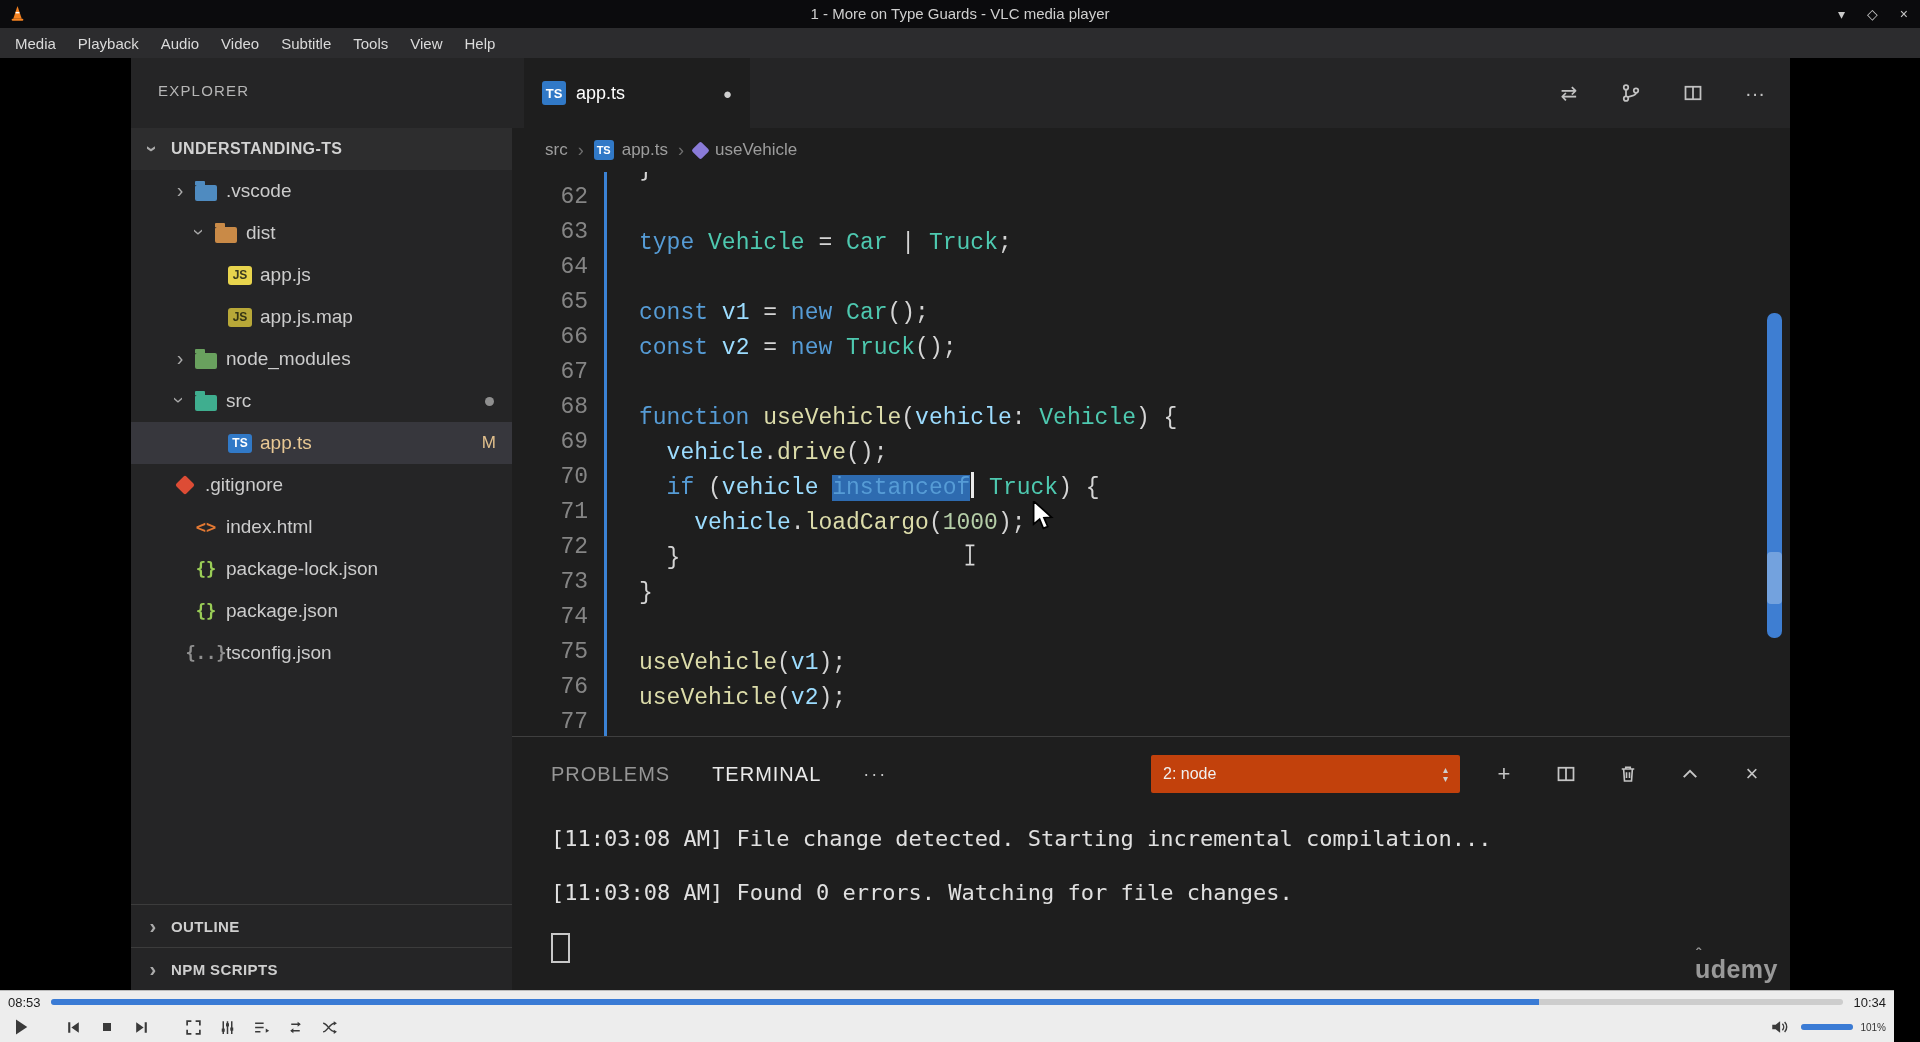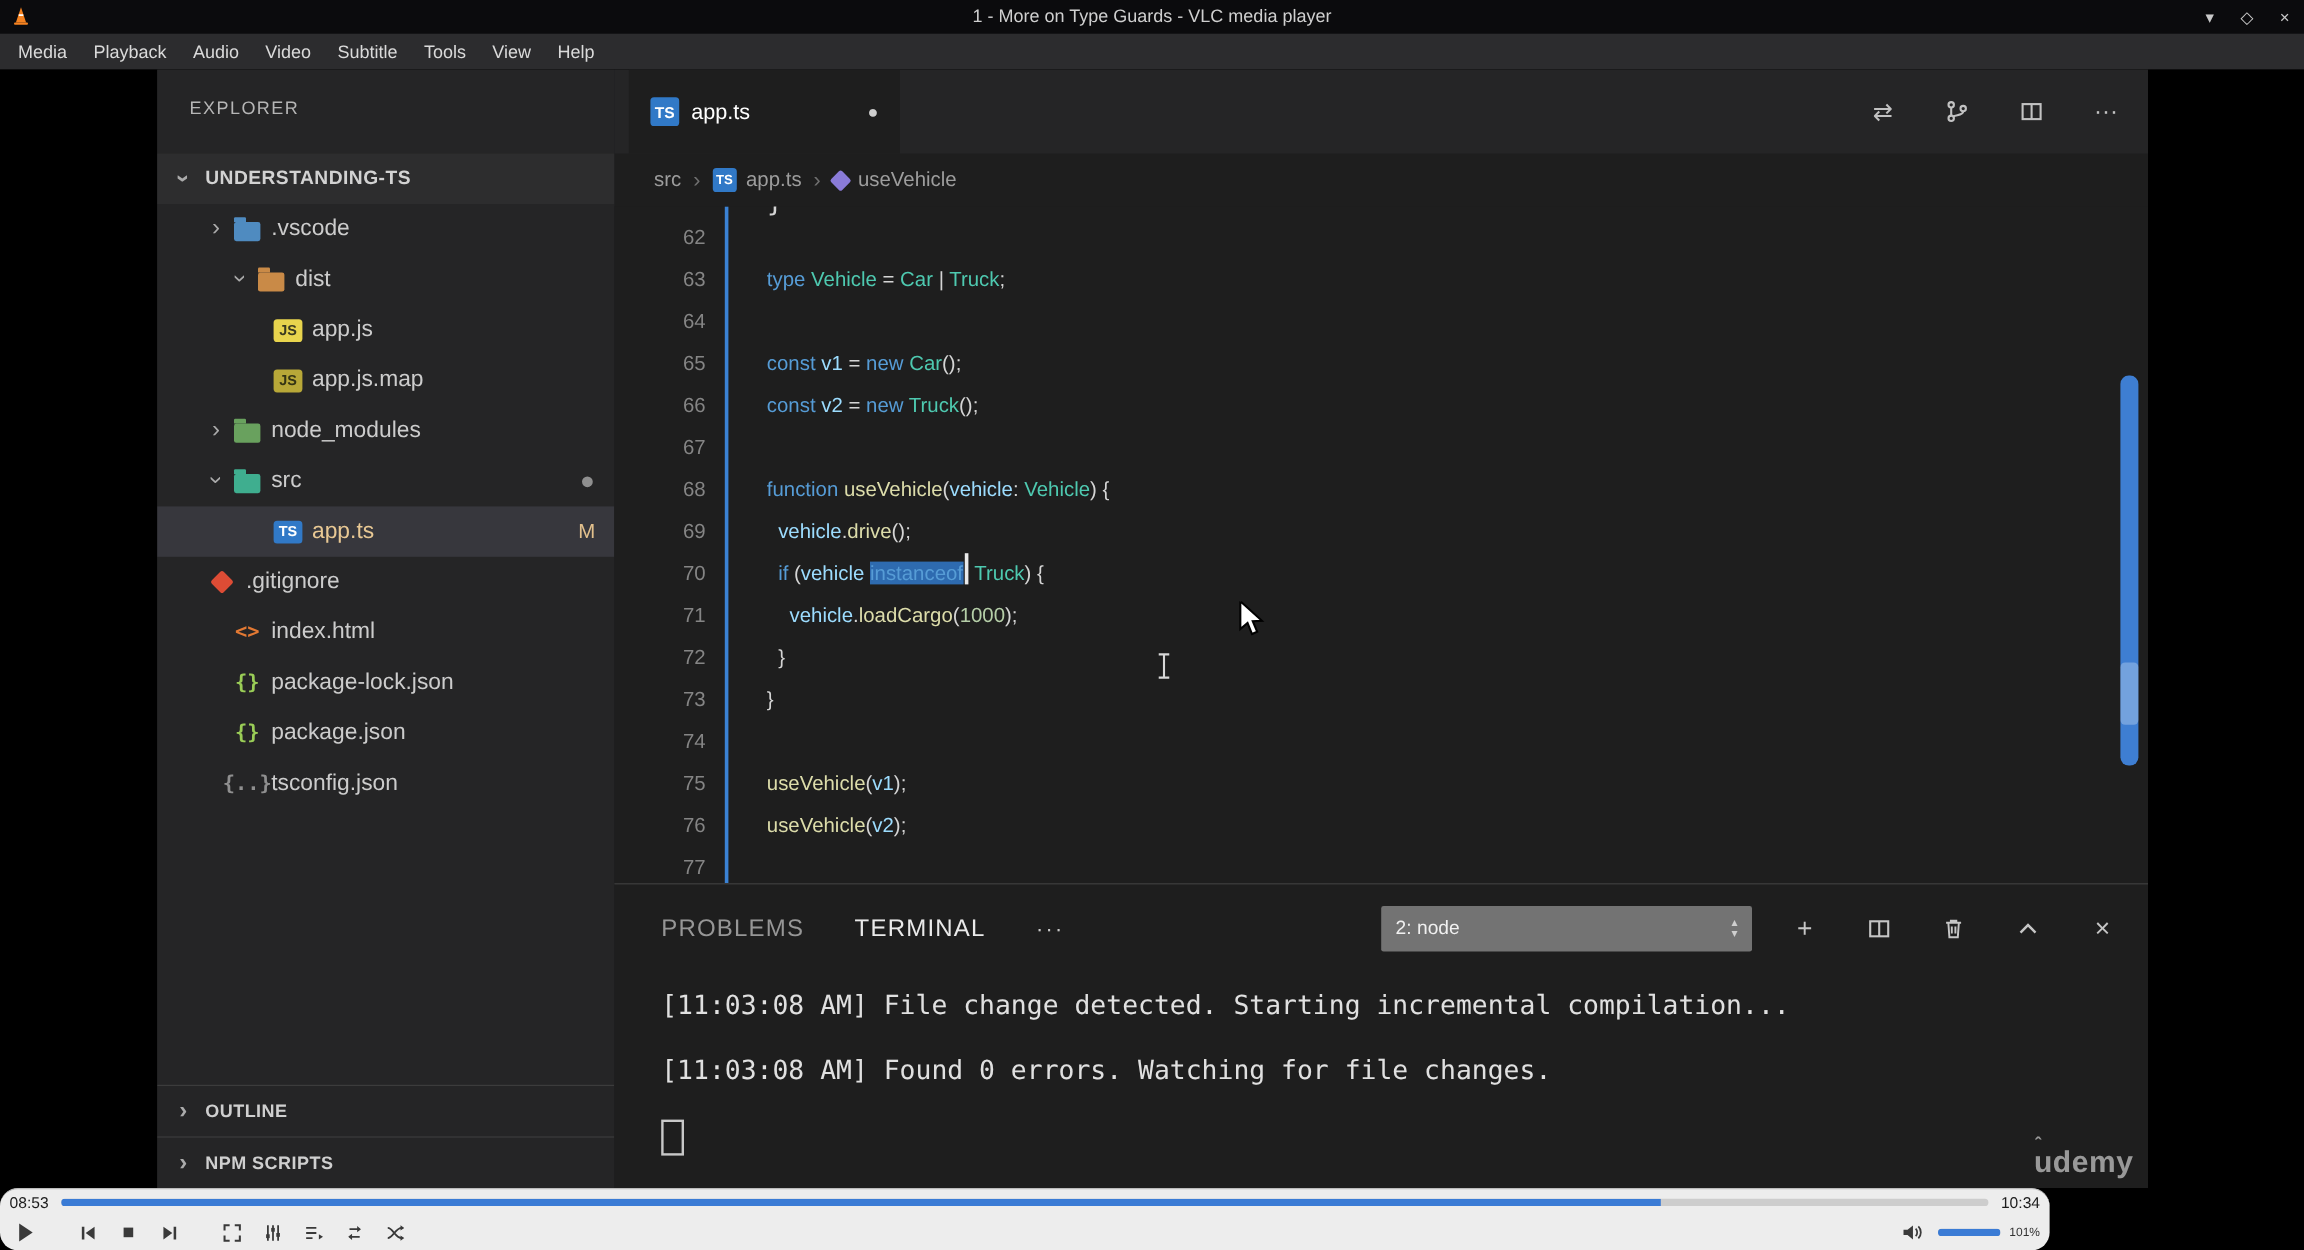--- a/index.html
+++ b/index.html
@@ -55,53 +55,53 @@
 
   .breadcrumbs{position:absolute;top:70px;left:0;right:0;height:44px;display:flex;align-items:center;padding-left:33px;font-size:17px;color:#9d9d9d;gap:10px;}
   .bc-sep{color:#6f6f6f;font-size:18px;}
   .bc-item{display:flex;align-items:center;gap:8px;}
   .bc-ts{width:20px;height:20px;border-radius:3px;background:#3179c7;color:#fff;font-size:11px;font-weight:bold;display:flex;align-items:center;justify-content:center;}
   .bc-sym{width:13px;height:13px;transform:rotate(45deg);background:#8a7bd8;display:inline-block;border-radius:2px;}
 
   .code{position:absolute;top:114px;left:0;right:0;height:564px;overflow:hidden;background:#1e1e1e;}
   .guide{position:absolute;left:92px;top:0;bottom:0;width:3px;background:#3b82d4;}
   .code-lines{position:absolute;top:8px;left:0;right:0;}
-  .code-line{display:flex;height:35px;line-height:35px;font-family:Liberation Sans, sans-serif;font-size:17px;align-items:flex-end;}
+  .code-line{display:flex;height:35px;line-height:35px;font-family:Liberation Mono, monospace;font-size:23px;}
   .ln{width:76px;text-align:right;color:#858585;flex:none;}
   .lt{padding-left:51px;white-space:pre;color:#d4d4d4;margin-top:11px;}
   .tk-k{color:#569cd6;} .tk-t{color:#4ec9b0;} .tk-v{color:#9cdcfe;} .tk-f{color:#dcdcaa;} .tk-n{color:#b5cea8;} .tk-p{color:#d4d4d4;}
   .tk-sel{background:#2e6bb0;}
   .caret-bar{display:inline-block;width:3px;height:26px;background:#eaeaea;vertical-align:-4px;margin:0 1px;}
   .clip-frag{position:absolute;left:127px;top:-20px;font-family:"DejaVu Sans Mono",monospace;font-size:23px;line-height:35px;color:#d4d4d4;}
   .scrollbar{position:absolute;right:8px;top:0;bottom:0;width:15px;}
   .sb-thumb{position:absolute;left:0;right:0;top:141px;height:325px;border-radius:7px;background:#3e7ed2;}
   .sb-inner{position:absolute;left:0;right:0;top:239px;height:52px;background:rgba(255,255,255,.28);border-radius:4px;}
 
   
   .panel{position:absolute;left:0;right:0;bottom:0;height:254px;background:#1e1e1e;border-top:1px solid #3f3f3f;box-sizing:border-box;}
   .panel-tabs{position:absolute;top:0;left:39px;height:74px;display:flex;align-items:center;gap:42px;}
   .ptab{font-size:20px;letter-spacing:1px;color:#969696;}
   .ptab.active{color:#eaeaea;}
   .pt-overflow{color:#c8c8c8;font-size:18px;letter-spacing:2px;}
-  .dropdown{position:absolute;left:639px;top:18px;width:309px;height:38px;background:#737373;color:#f0f0f0;font-size:16px;display:flex;align-items:center;padding:0 12px;box-sizing:border-box;border-radius:2px;}
+  .dropdown{position:absolute;left:639px;top:18px;width:309px;height:38px;background:#c2410c;color:#f0f0f0;font-size:16px;display:flex;align-items:center;padding:0 12px;box-sizing:border-box;border-radius:2px;}
   .dd-arrows{margin-left:auto;display:flex;flex-direction:column;line-height:9px;font-size:10px;color:#cfcfcf;text-align:center;}
   .panel-actions{position:absolute;top:0;height:74px;display:flex;align-items:center;gap:38px;left:980px;color:#c5c5c5;}
   .pa-ic{width:24px;text-align:center;font-size:22px;display:flex;align-items:center;justify-content:center;}
   .term{position:absolute;left:39px;top:88px;font-family:"DejaVu Sans Mono",monospace;font-size:22px;color:#e0e0e0;}
   .tline{height:28px;line-height:28px;margin-bottom:26px;white-space:pre;}
   .cursor-box{width:15px;height:26px;border:2px solid #c8c8c8;}
   .watermark{position:absolute;right:12px;bottom:6px;font-size:25px;color:rgba(255,255,255,.55);font-weight:bold;letter-spacing:.5px;}
   .wm-caret{position:absolute;left:1px;top:-10px;font-size:15px;}
 
   
   .pointer{position:absolute;left:900px;top:443px;z-index:9;}
   .ibeam{position:absolute;left:833px;top:486px;z-index:9;}
 
   
-  .controls{position:absolute;left:0;top:990px;width:1708px;height:52px;background:#ededed;border-top:1px solid #bbb;box-sizing:border-box;border-radius:15px;}
+  .controls{position:absolute;left:0;top:990px;width:1894px;height:52px;background:#ededed;border-top:1px solid #bbb;box-sizing:border-box;}
   .seekrow{position:absolute;top:2px;left:0;right:0;height:18px;display:flex;align-items:center;padding:0 8px;gap:10px;box-sizing:border-box;}
   .time{font-size:13px;color:#1c1c1c;}
   .track{flex:1;height:6px;background:#cdcdcd;border-radius:3px;position:relative;overflow:hidden;}
   .track-fill{position:absolute;left:0;top:0;bottom:0;background:#3a7bd5;}
   .btnrow{position:absolute;top:20px;left:0;right:0;height:32px;}
   .btn-left{position:absolute;left:6px;top:0;height:32px;display:flex;align-items:center;gap:4px;}
   .vbtn{width:30px;height:28px;display:flex;align-items:center;justify-content:center;border-radius:3px;}
   .sp{width:14px;}
   .btn-right{position:absolute;right:8px;top:0;height:32px;display:flex;align-items:center;gap:7px;}
   .vol-track{width:52px;height:6px;background:#cdcdcd;border-radius:3px;position:relative;overflow:hidden;}

